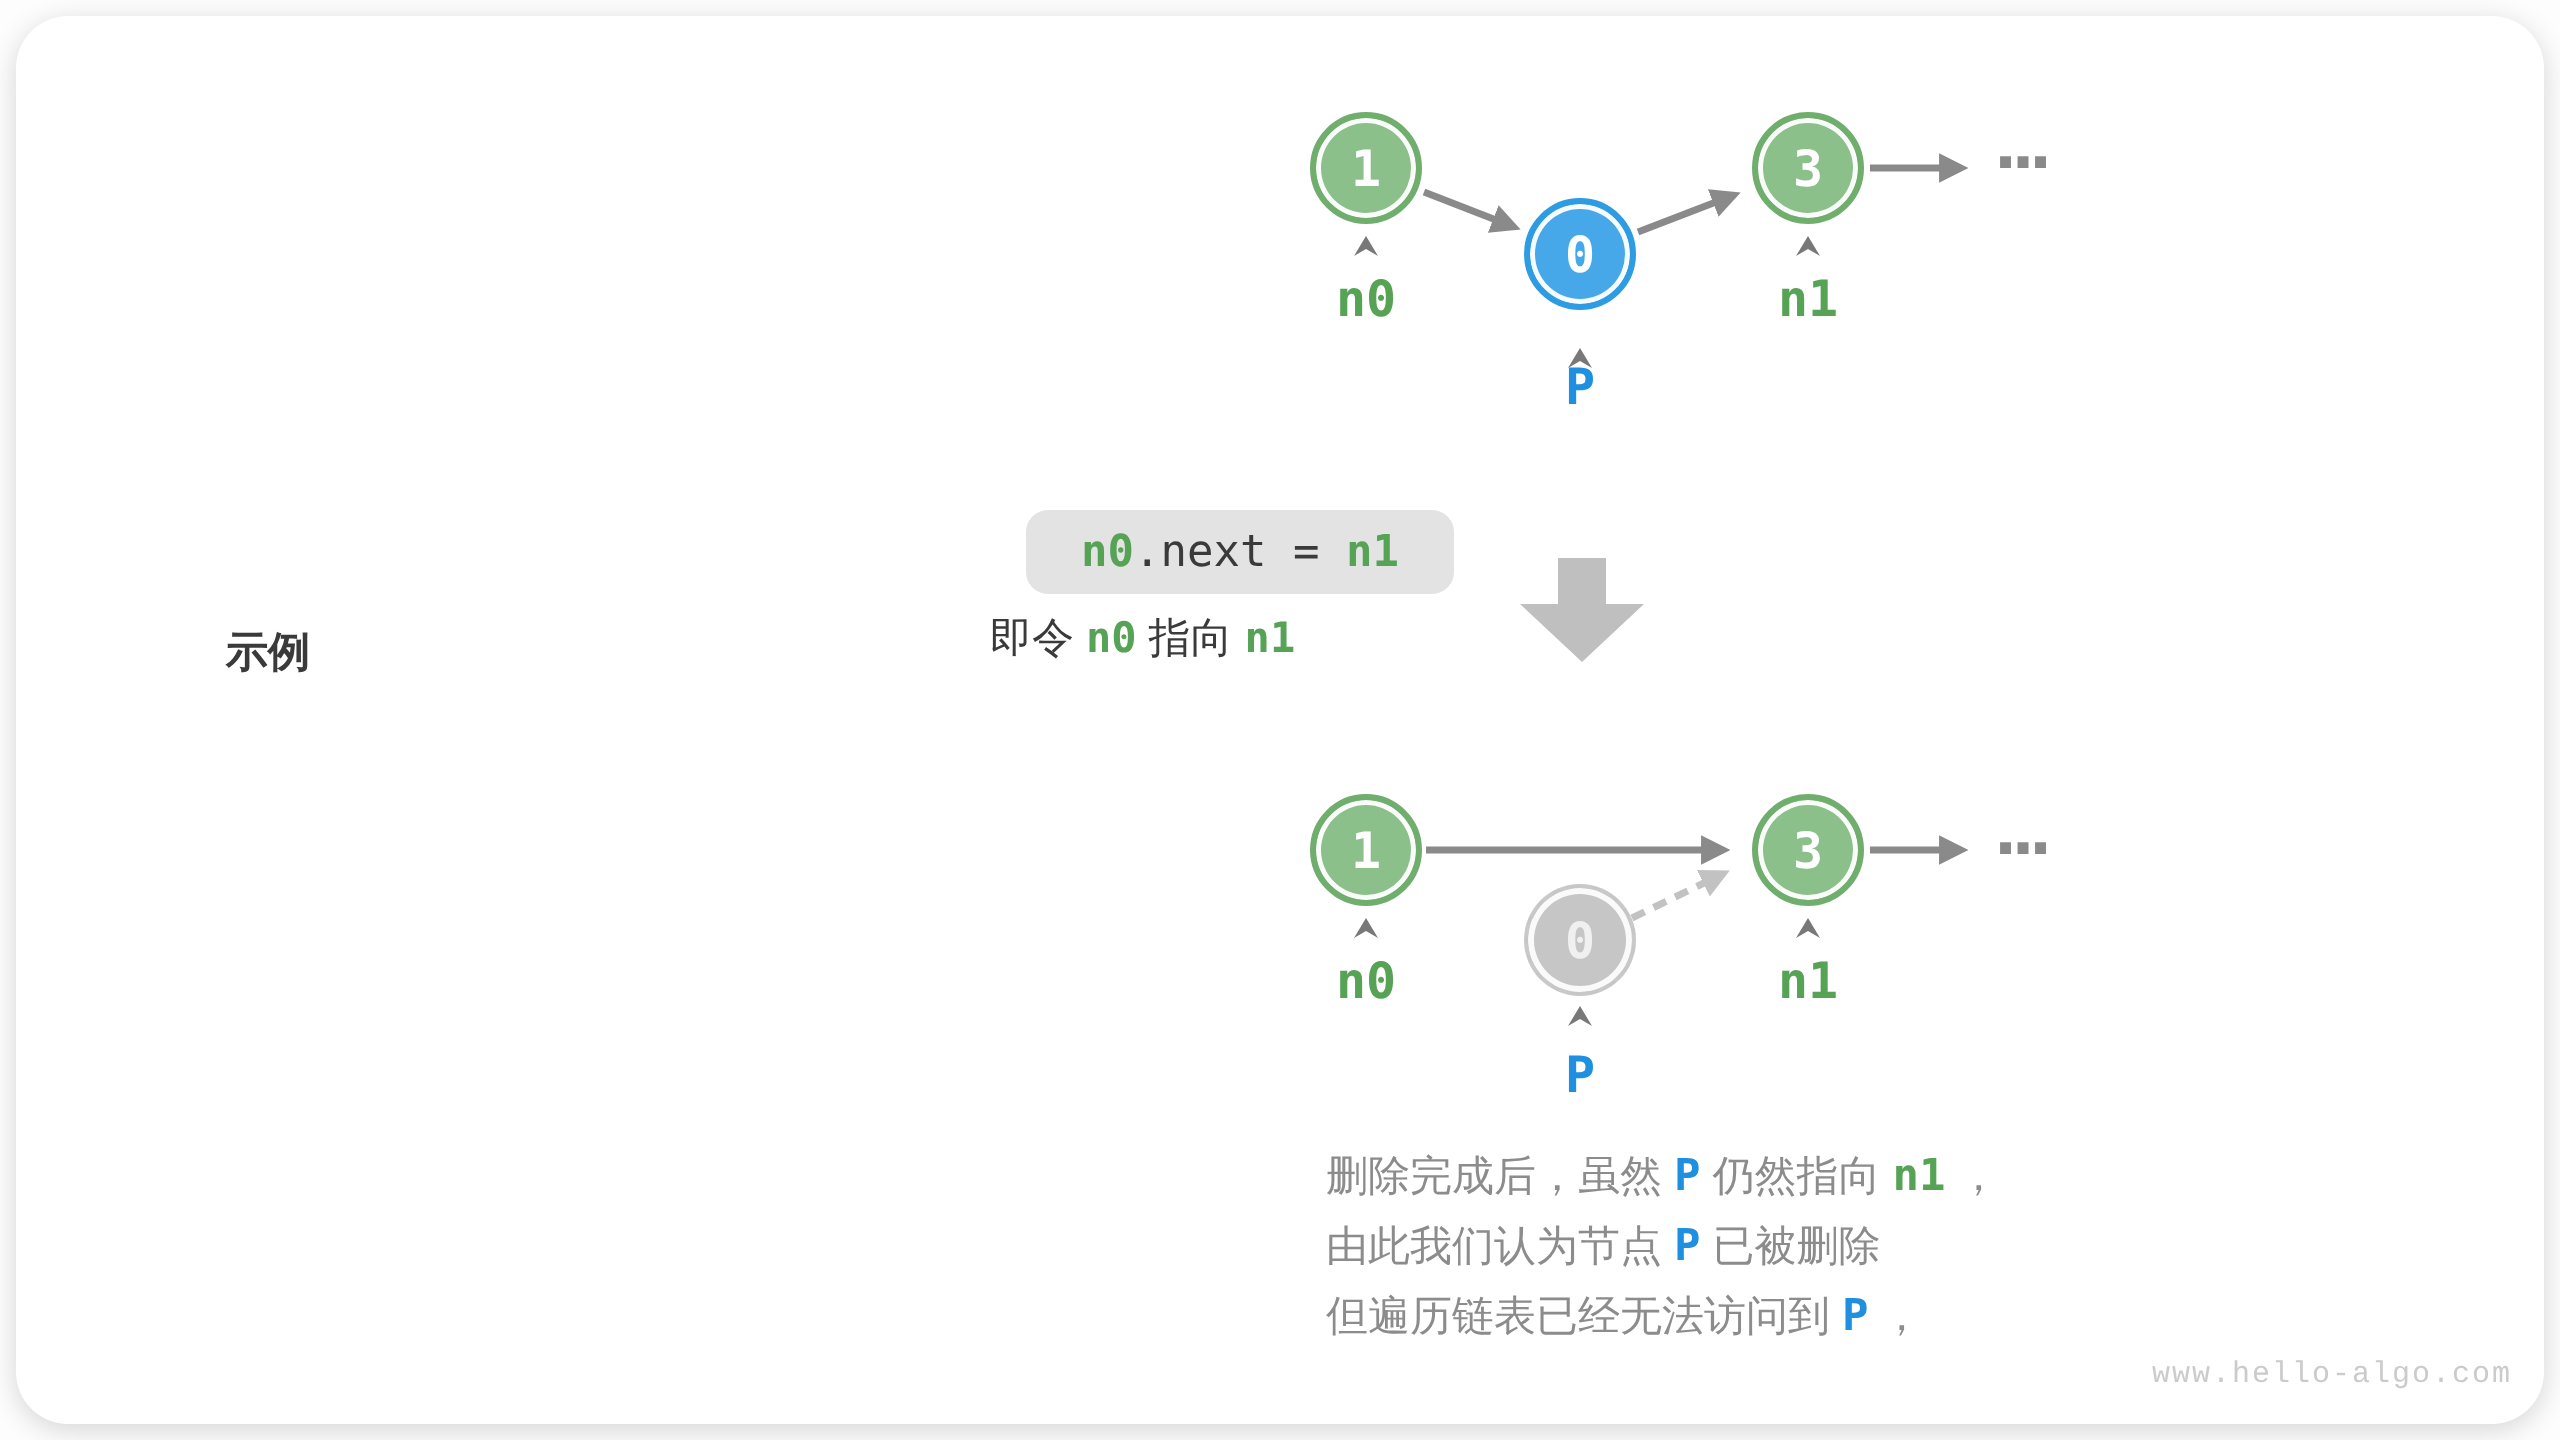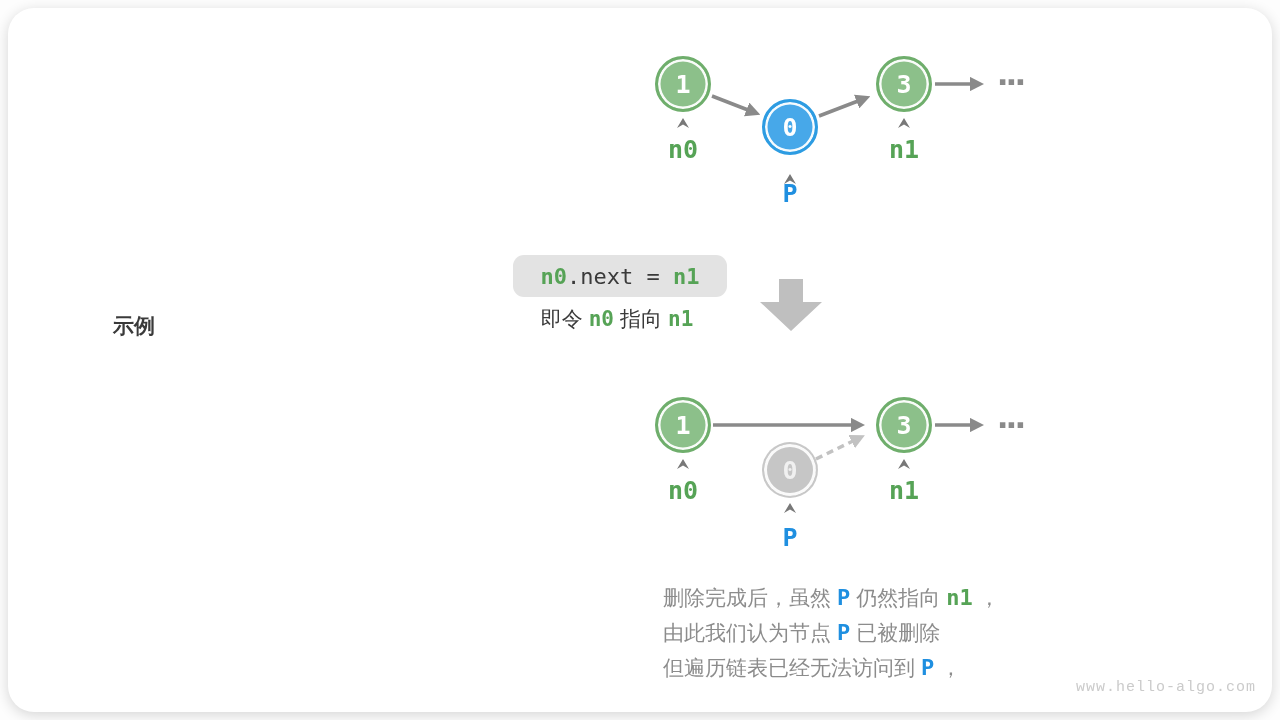--- a/index.html
+++ b/index.html
@@ -29,35 +29,35 @@
   .lbl-green{color:var(--c-green,#56a356);}
   .lbl-blue{color:var(--c-blue,#1f8fe0);}
 
   .dots{position:absolute;width:60px;text-align:center;font-family:"DejaVu Sans",sans-serif;
     font-weight:900;font-size:31px;line-height:36px;letter-spacing:-3px;color:var(--c-arrow,#8a8a8a);}
 
   .codebox{position:absolute;left:513px;top:255px;width:214px;height:42px;
     background:var(--c-code_bg,#e3e3e3);border-radius:11px;display:flex;align-items:center;justify-content:center;
     font-family:"DejaVu Sans Mono","Liberation Mono",monospace;font-size:22px;color:var(--c-text_dark,#3a3a3a);}
   .codebox .pre{white-space:pre;}
-  .caption{position:absolute;left:495px;top:305px;width:250px;text-align:center;
+  .caption{position:absolute;left:495px;top:305px;width:250px;
     font-size:21px;color:var(--c-text_dark,#3a3a3a);}
 
   .tok{font-family:"DejaVu Sans Mono","Liberation Mono",monospace;font-weight:bold;}
   .tok-green{color:var(--c-green,#56a356);}
   .tok-blue{color:var(--c-blue,#1f8fe0);}
   .sp{margin:0 6px;}
 
   .ex-heading{position:absolute;left:113px;top:312px;font-size:21px;font-weight:bold;
     color:var(--c-text_dark,#3a3a3a);}
   .ex-desc{position:absolute;left:112px;top:365px;font-size:22px;color:#434343;}
   .ex-desc .tok{font-size:23px;margin-left:9px;}
 
   .note{position:absolute;left:663px;top:574px;font-size:21px;color:var(--c-text_gray,#8c8c8c);}
-  .note .line{height:35px;line-height:48px;white-space:nowrap;}
+  .note .line{height:35px;line-height:29px;white-space:nowrap;}
   .note .tok{font-size:22px;}
 
   .watermark{position:absolute;left:1076px;top:679px;
     font-family:Liberation Mono, monospace;font-size:15px;letter-spacing:1px;
     color:var(--c-watermark,#cbcbcb);}
 </style>
 </head>
 <body>
 
 <div class="page">

